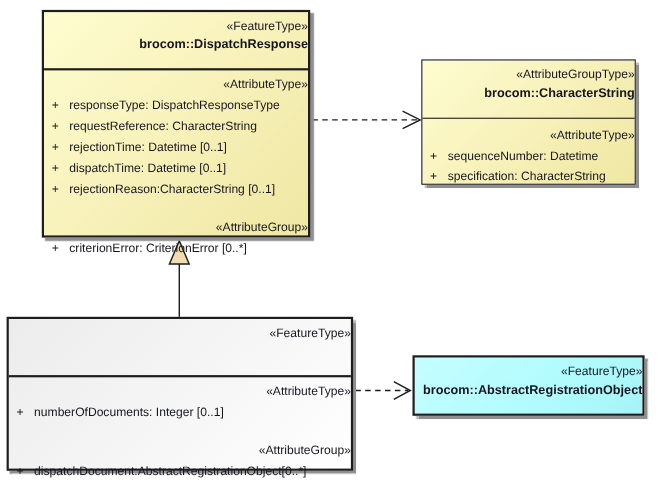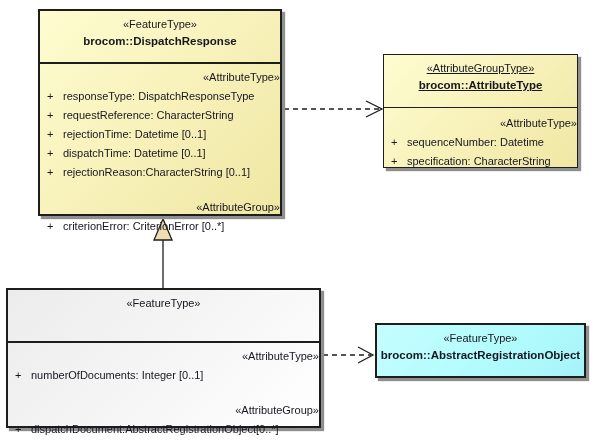--- a/index.html
+++ b/index.html
@@ -7,38 +7,38 @@
   .canvas{position:relative;width:600px;height:440px;overflow:hidden;background:#ffffff;}
   svg.connectors{position:absolute;left:0;top:0;width:600px;height:440px;pointer-events:none;z-index:1;}
 
   .uml-box{position:absolute;box-sizing:border-box;z-index:2;}
   .uml-box.thick{border:2px solid #1d1d1d;box-shadow:3px 3px 1px #8f8f8f;}
   .uml-box.thin{border:1px solid #1d1d1d;box-shadow:3px 3px 1px #8f8f8f;}
   .fill-yellow{background:linear-gradient(135deg,#fefdd0 0%,#f7f0b8 55%,#efe7a2 100%);}
   .fill-gray{background:linear-gradient(135deg,#ececec 0%,#f6f6f6 55%,#ffffff 100%);}
   .fill-cyan{background:linear-gradient(135deg,#c5fdff 0%,#b2fcfe 55%,#a6f3f7 100%);}
 
-  .box-header{text-align:center;padding-top:6px;}
+  .box-header{text-align:right;padding-top:6px;}
   .stereotype{font-size:11px;line-height:15px;}
   .class-name{font-size:11.5px;font-weight:bold;line-height:18px;}
   .class-name.abstract{}
 
   .box-body{border-top:2px solid #1d1d1d;padding-top:4px;font-size:11px;}
   .thin .box-body{border-top:1px solid #1d1d1d;padding-top:6px;}
   .attr-heading{padding-left:13px;line-height:19px;text-align:right;}
   .attr-heading.group{margin-top:16px;}
   .attr-row{display:flex;line-height:19px;white-space:nowrap;}
   .attr-vis{flex:0 0 23px;padding-left:7px;box-sizing:border-box;}
   .attr-text{flex:1 1 auto;}
 
   
   #box-dispatch-response{left:38px;top:9px;width:244px;height:207px;}
   #box-dispatch-response .box-header{height:45px;}
   #box-criterion-error{left:383px;top:54px;width:195px;height:114px;}
-  #box-criterion-error .box-header{height:46px;text-decoration:underline;}
+  #box-criterion-error .box-header{height:46px;}
   #box-dispatch-characteristics{left:6px;top:288px;width:315px;height:140px;}
   #box-dispatch-characteristics .box-header{height:45px;}
   #box-abstract-registration{left:375px;top:323px;width:211px;height:55px;}
 </style>
 </head>
 <body>
 
 <div class="canvas">
 
   <svg class="connectors" viewBox="0 0 600 440">
@@ -90,21 +90,21 @@
       <div class="attr-row">
         <span class="attr-vis">+</span>
         <span class="attr-text">criterionError: CriterionError [0..*]</span>
       </div>
     </div>
   </div>
 
   <div class="uml-box thin fill-yellow" id="box-criterion-error">
     <div class="box-header">
       <div class="stereotype">«AttributeGroupType»</div>
-      <div class="class-name">brocom::AttributeType</div>
+      <div class="class-name">brocom::CharacterString</div>
     </div>
     <div class="box-body">
       <div class="attr-heading">«AttributeType»</div>
       <div class="attr-row">
         <span class="attr-vis">+</span>
         <span class="attr-text">sequenceNumber: Datetime</span>
       </div>
       <div class="attr-row">
         <span class="attr-vis">+</span>
         <span class="attr-text">specification: CharacterString</span>

